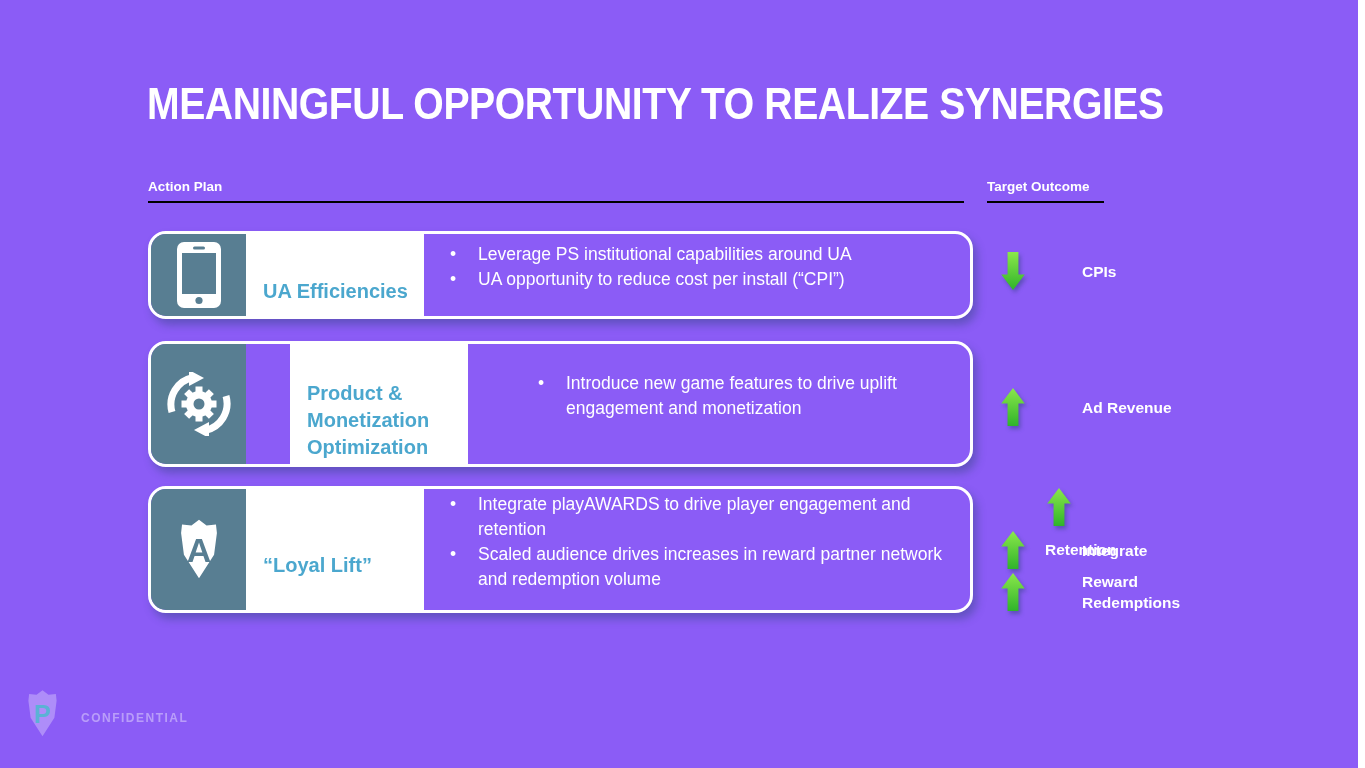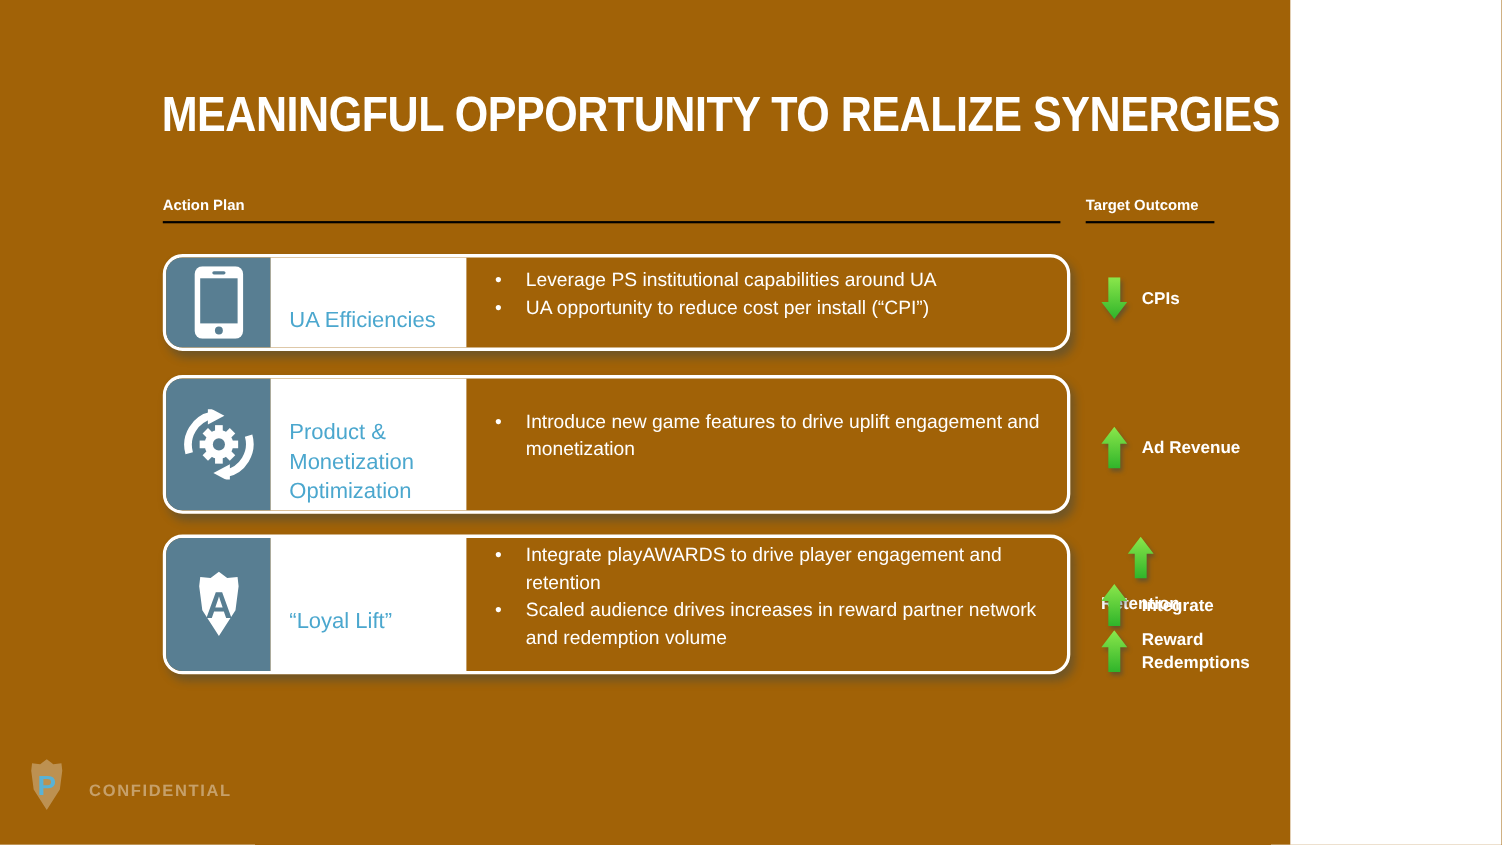--- a/index.html
+++ b/index.html
@@ -1,56 +1,56 @@
 <!DOCTYPE html>
 <html><head>
 <meta charset="utf-8">
 <style>
   html,body{margin:0;padding:0;}
   body{font-family:"Liberation Sans","DejaVu Sans",sans-serif;}
-  .slide{position:relative;width:1173px;height:768px;background:#a16207;overflow:hidden;}
+  .slide{position:relative;width:1358px;height:768px;background:#8b5cf6;overflow:hidden;}
 
   .title{position:absolute;left:147px;top:78px;margin:0;color:#fff;font-size:45px;
          font-weight:bold;letter-spacing:-0.5px;white-space:nowrap;
          transform:scaleX(0.87);transform-origin:left top;}
 
   .col-head{position:absolute;top:179px;color:#fff;font-weight:bold;font-size:13.5px;
             padding-bottom:7px;border-bottom:2px solid #000000;box-sizing:border-box;}
   .col-head.action{left:148px;width:816px;}
   .col-head.toutcome{left:987px;width:117px;}
 
   .card{position:absolute;left:148px;width:825px;display:flex;box-sizing:border-box;
         border:3px solid #fff;border-radius:18px;overflow:hidden;
         box-shadow:4px 6px 8px rgba(23,62,95,0.35);}
   .card1{top:231px;height:88px;}
-  .card2{top:341px;height:126px;}
+  .card2{top:341px;height:126px;gap:44px;}
   .card3{top:486px;height:127px;}
 
   .icon-panel{width:95px;flex:none;background:#587E92;display:flex;align-items:center;justify-content:center;}
   .label-panel{width:178px;flex:none;background:#fff;display:flex;align-items:center;
                padding:0 10px 0 17px;box-sizing:border-box;}
-  .label-panel span{color:#4BA7CE;font-weight:normal;font-size:20px;line-height:27px;margin-top:32px;}
+  .label-panel span{color:#4BA7CE;font-weight:bold;font-size:20px;line-height:27px;margin-top:32px;}
 
   .bullets{flex:1;margin:0;list-style:none;padding:4px 14px 20px 26px;display:flex;
            flex-direction:column;justify-content:center;}
   .bullets li{position:relative;padding-left:28px;color:#fff;font-size:17.5px;line-height:25px;}
   .bullets li::before{content:"\2022";position:absolute;left:0;}
 
   .outcome{position:absolute;left:1001px;display:flex;align-items:center;gap:13px;}
   .outcome.o1{top:252px;}
   .outcome.o2{top:388px;}
   .outcome.o3{top:488px;flex-direction:column;}
   .outcome.o4{top:531px;}
   .outcome.o5{top:571px;}
-  .outcome .olabel{color:#fff;font-weight:bold;font-size:15.5px;line-height:21px;max-width:112px;}
+  .outcome .olabel{color:#fff;font-weight:bold;font-size:15.5px;line-height:21px;max-width:112px;margin-left:44px;}
   .arrow svg{display:block;filter:drop-shadow(2px 3px 2px rgba(20,60,90,0.4));}
 
   .footer-logo{position:absolute;left:20px;top:688px;}
   .confidential{position:absolute;left:81px;top:711px;color:rgba(255,255,255,0.4);
-                font-size:15px;letter-spacing:1.5px;font-weight:bold;}
+                font-size:12px;letter-spacing:1.5px;font-weight:bold;}
 </style>
 </head>
 <body>
 
 <svg width="0" height="0" style="position:absolute">
   <defs>
     <linearGradient id="agrad" x1="0" y1="0" x2="0" y2="1">
       <stop offset="0" stop-color="#8BE74B"></stop>
       <stop offset="1" stop-color="#2FB42A"></stop>
     </linearGradient>

